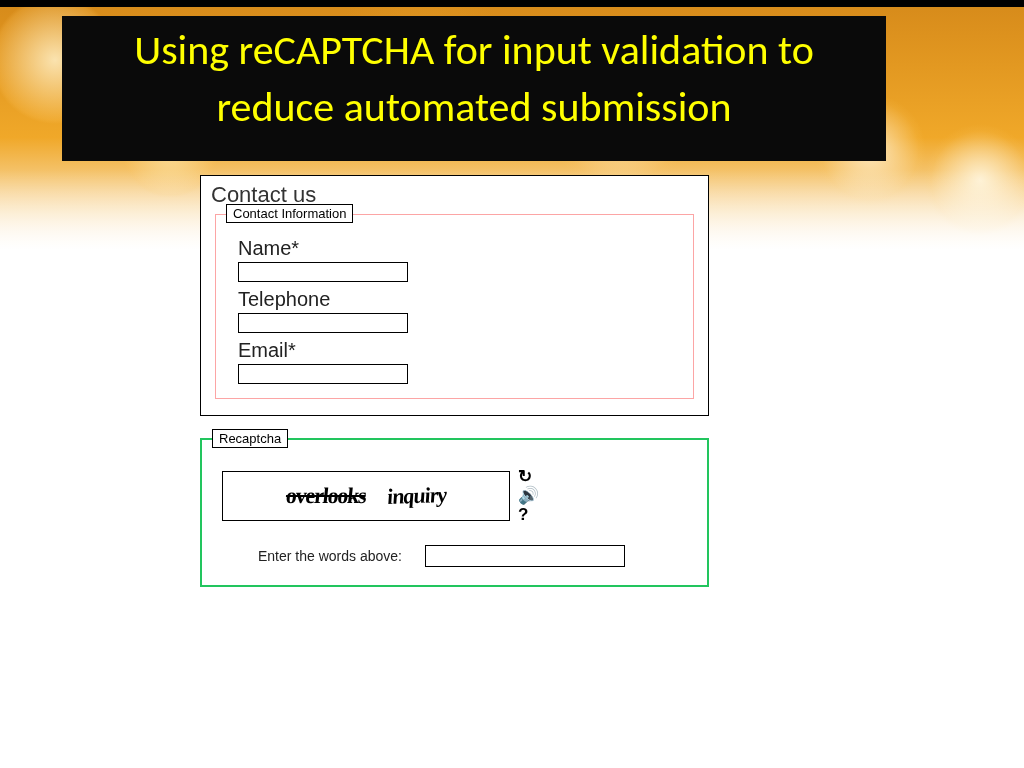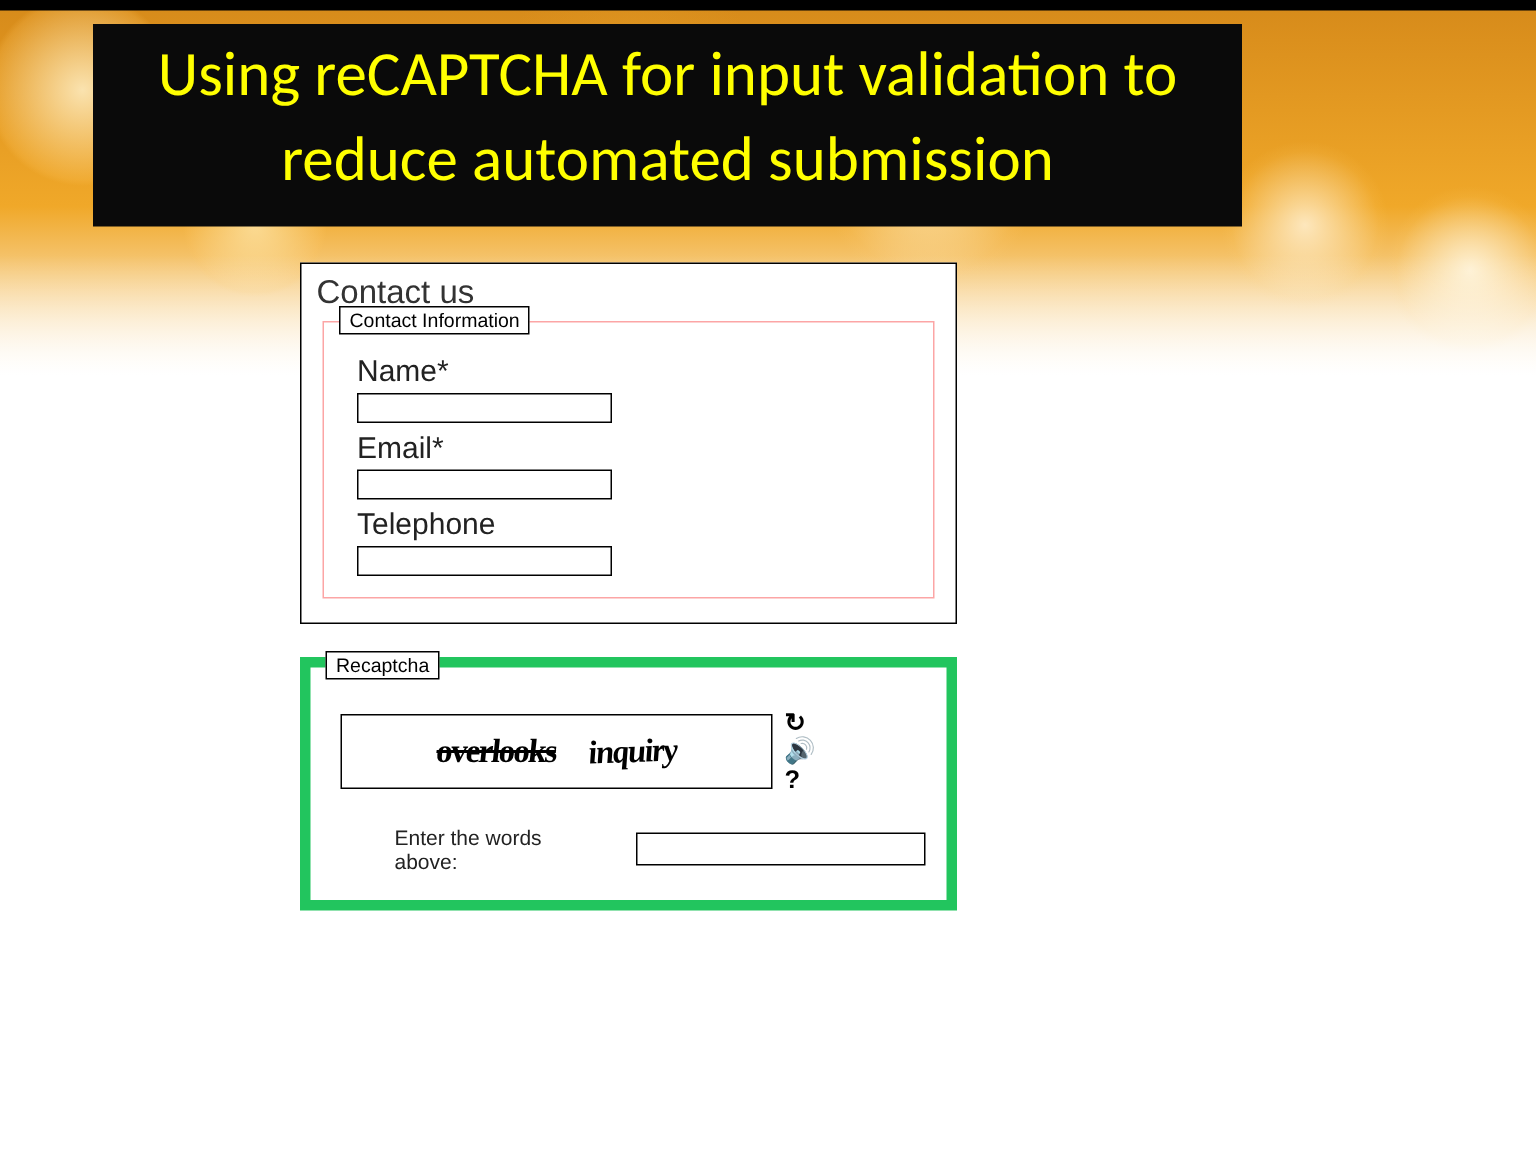--- a/index.html
+++ b/index.html
@@ -25,36 +25,36 @@
     position: absolute;
     top: 170px; left: 0; right: 0; height: 130px;
     background: linear-gradient(rgba(255,255,255,0), #fff 80%);
   }
   .top-black-bar { position:absolute; top:0; left:0; right:0; height:7px; background:#000; }
 
   .title-box {
     position: absolute;
     top: 16px;
     left: 62px;
-    width: 766px;
+    width: 824px;
     background: #0a0a0a;
     color: #ffff00;
     font-size: 42px;
     line-height: 1.35;
     text-align: center;
-    padding: 6px 10px 16px;
+    padding: 6px 10px 26px;
     font-weight: 400;
     font-family: Calibri, "Segoe UI", Arial, sans-serif;
   }
 
   .form-stack {
     position: absolute;
     top: 175px;
     left: 200px;
-    width: 438px;
+    width: 509px;
   }
 
   .panel {
     border: 1px solid #000;
     background: #fff;
     padding: 6px 14px 16px 14px;
     margin-bottom: 22px;
   }
   .panel-title {
     font-size: 22px;
@@ -77,21 +77,21 @@
     position: absolute;
     top: -11px;
     left: 10px;
   }
   .field { margin-top: 6px; }
   .field label { display: block; font-size: 20px; color: #222; margin-bottom: 2px; }
   .text-input { width: 170px; height: 20px; border: 1px solid #000; font-size: 13px; padding: 1px 3px; }
   .comment-box { width: 380px; height: 70px; border: 1px solid #000; font-size: 13px; padding: 2px 3px; resize: none; }
 
   .recaptcha-panel {
-    border: 7px solid #22c55e;
+    border: 2px solid #22c55e;
     background: #fff;
     padding: 28px 14px 18px 14px;
     position: relative;
   }
   .captcha-row { display: flex; align-items: center; gap: 8px; margin-left: 6px; }
   .captcha-img-box {
     border: 1px solid #000;
     width: 288px;
     height: 50px;
     display: flex;
@@ -129,26 +129,26 @@
     <div class="panel-title">Contact us</div>
     <fieldset class="info">
       <legend>Contact Information</legend>
 
       <div class="field">
         <label>Name*</label>
         <input type="text" class="text-input" value="" style="">
       </div>
 
       <div class="field">
-        <label>Email*</label>
+        <label>Telephone</label>
         <input type="text" class="text-input" value="" style="">
       </div>
 
       <div class="field">
-        <label>Telephone</label>
+        <label>Email*</label>
         <input type="text" class="text-input" value="" style="">
       </div>
 
     </fieldset>
   </div>
 
   <div class="recaptcha-panel">
     <div class="recaptcha-legend">Recaptcha</div>
 
     <div class="captcha-row">

